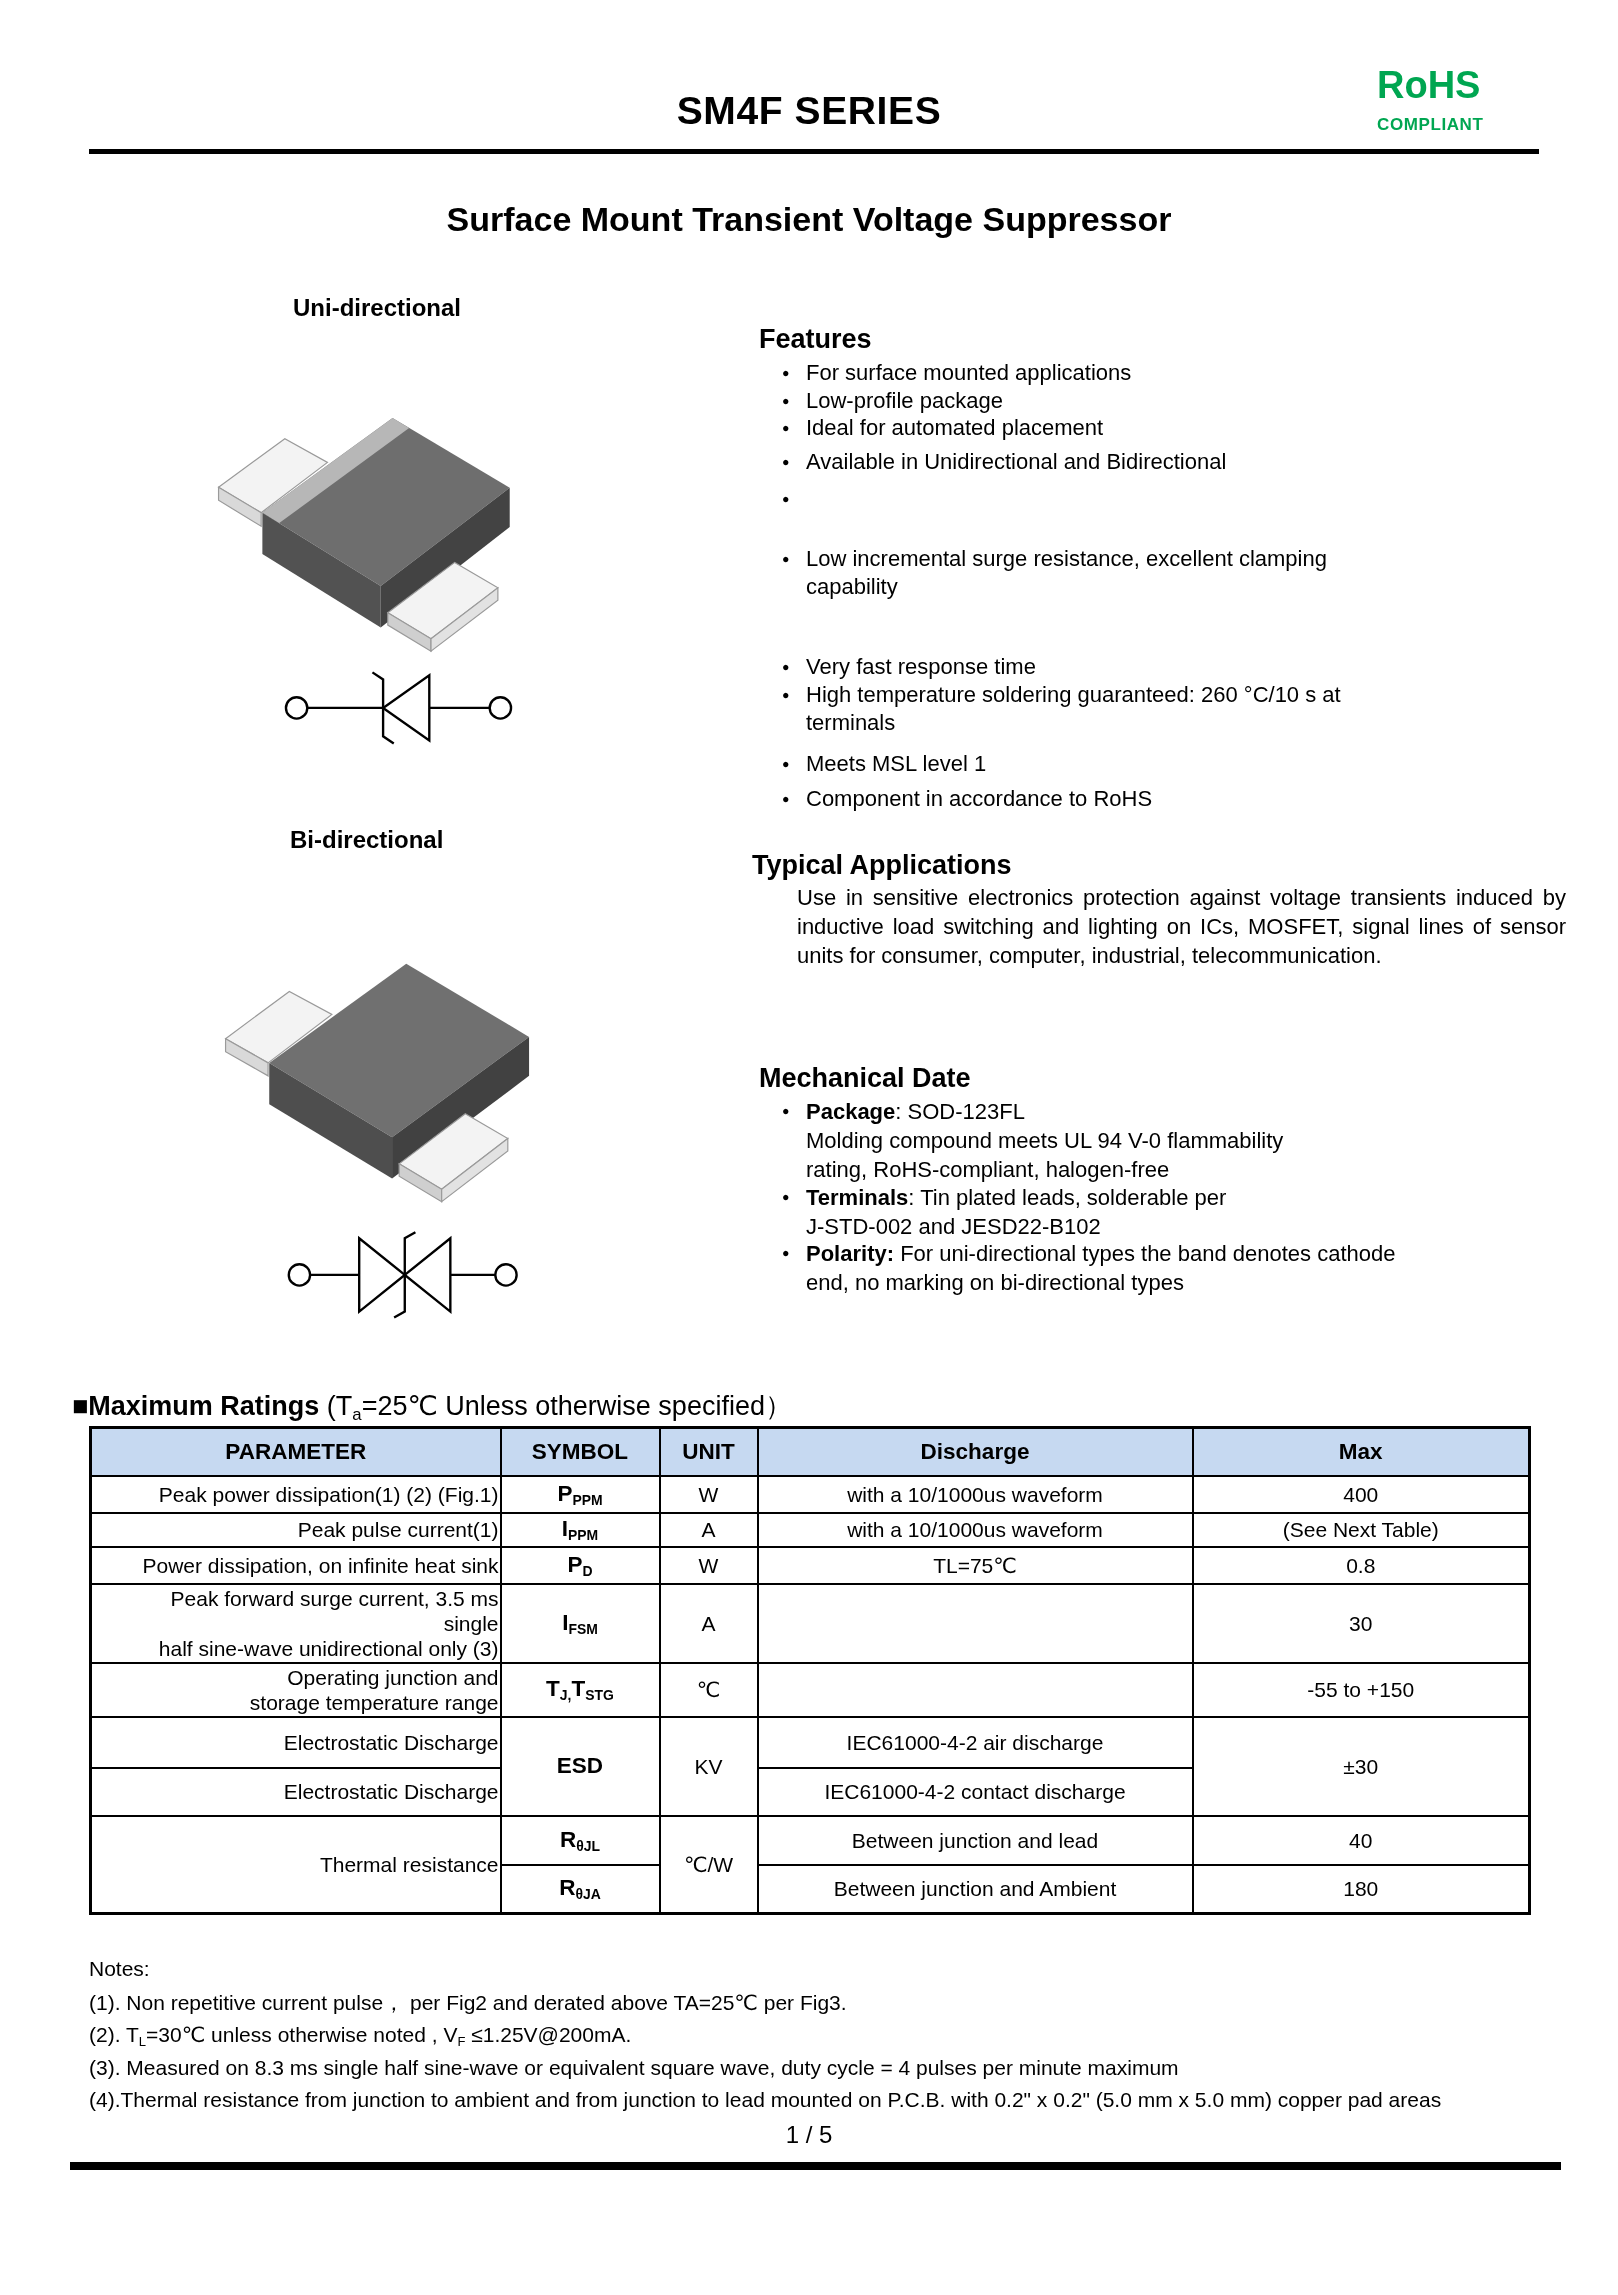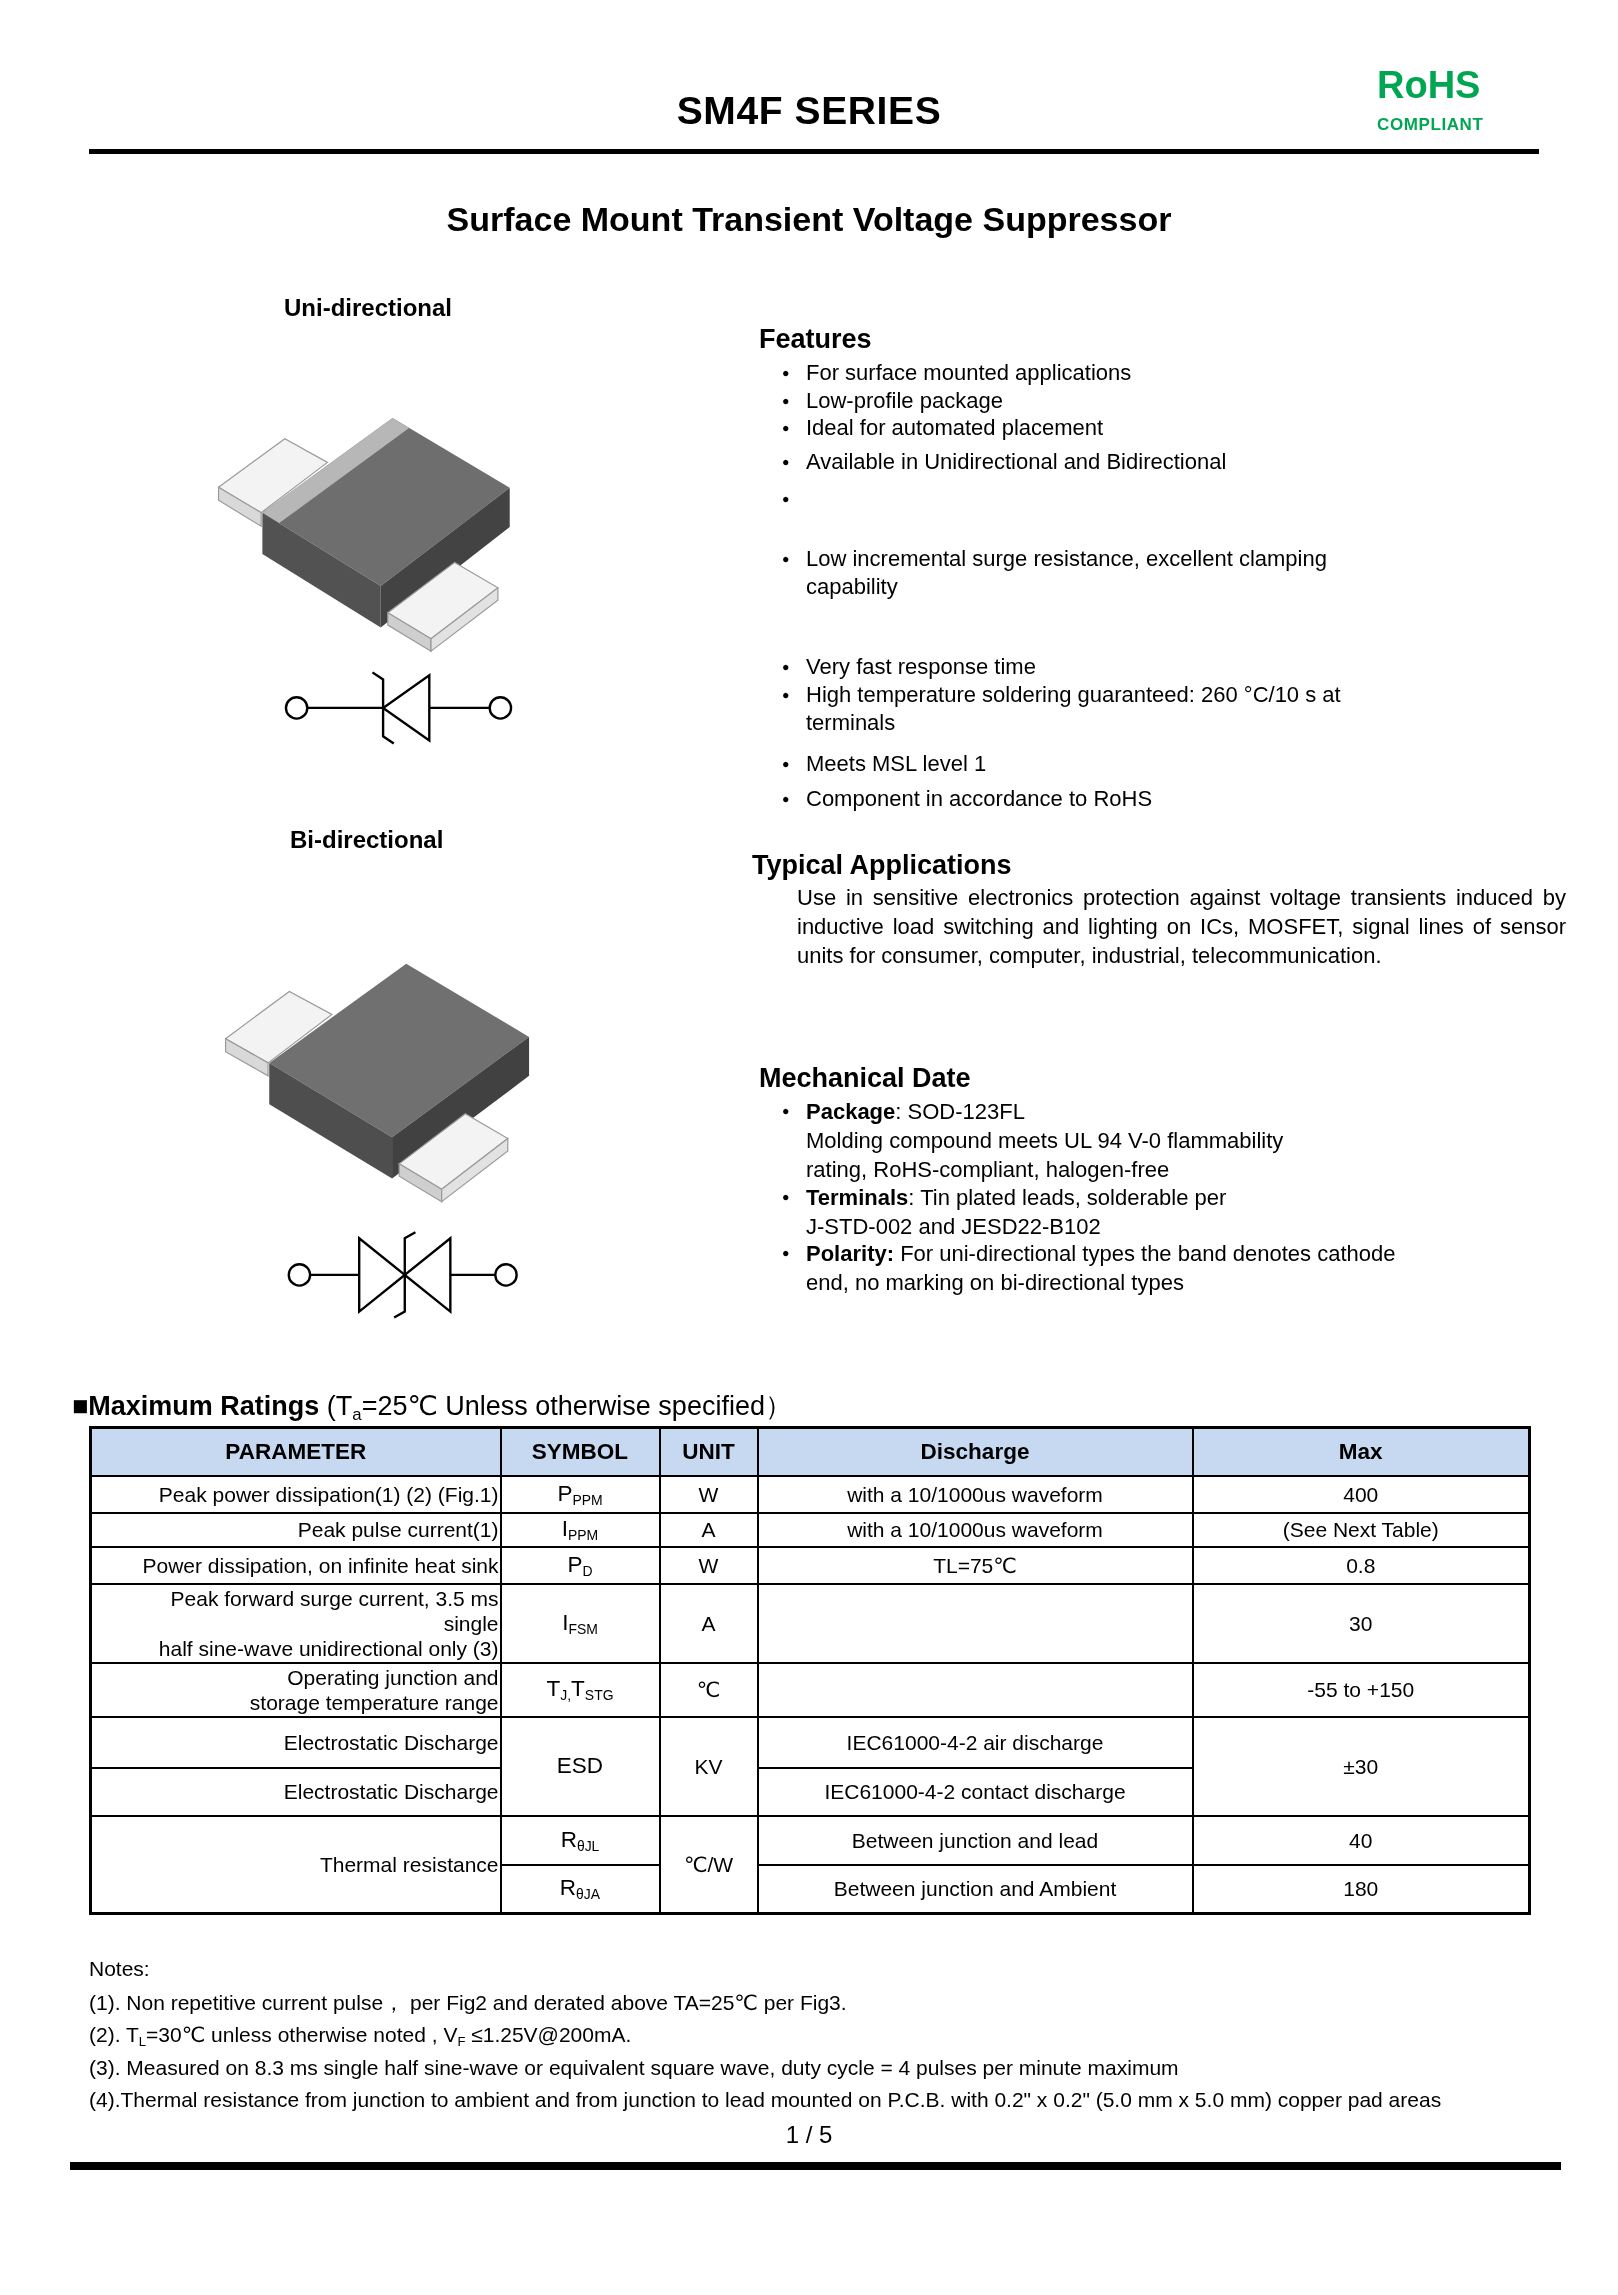--- a/index.html
+++ b/index.html
@@ -28,39 +28,39 @@
   .apps-body{font-size:22px;line-height:29px;text-align:justify;width:769px;}
   
   .ratings-heading{font-size:27px;}
   .ratings-heading .b{font-size:27px;}
   
   table.ratings{border-collapse:collapse;table-layout:fixed;width:1439px;border:3px solid #000;}
   table.ratings td,table.ratings th{border:2.4px solid #000;overflow:hidden;}
   th.hdr{background:#C6D9F1;font-size:22.5px;font-weight:bold;text-align:center;}
   td.param{font-size:21px;text-align:right;padding-left:8.3px;line-height:25px;}
   td.ctr{font-size:21px;text-align:center;line-height:25px;}
-  td.sym{font-size:22.5px;text-align:center;}
+  td.sym{font-size:22.5px;text-align:center;font-weight:bold;}
   
   .note-line{font-size:21px;line-height:26px;}
   .page-num{left:0;top:2121px;width:1618px;text-align:center;font-size:24px;}
   .footer-bar{left:70px;top:2162px;width:1491px;height:7.7px;background:#000;}
   svg{display:block;}
 </style>
 </head>
 <body>
 
 <div class="abs series-title">SM4F SERIES</div>
 <div class="abs rohs-box">
   <div class="rohs-main">RoHS</div>
   <div class="rohs-sub">COMPLIANT</div>
 </div>
 <div class="abs top-rule"></div>
 <div class="abs doc-title">Surface Mount Transient Voltage Suppressor</div>
 
-<div class="abs pkg-label" style="left:284px;top:294px;">Uni-directional</div>
+<div class="abs pkg-label" style="left:293px;top:294px;">Uni-directional</div>
 
 <svg class="abs" style="left:215px;top:354px;" width="303" height="299" viewBox="0 0 512 505">
   <polygon points="6,225 118,143 190,183 78,268" fill="#f3f3f3" stroke="#9a9a9a" stroke-width="2"></polygon>
   <polygon points="6,225 6,247 78,291 78,268" fill="#d9d9d9" stroke="#9a9a9a" stroke-width="2"></polygon>
   <polygon points="80,268 300,108 498,226 280,392" fill="#6e6e6e"></polygon>
   <polygon points="80,268 300,108 328,125 108,286" fill="#b7b7b7"></polygon>
   <polygon points="80,268 280,392 280,462 80,338" fill="#525252"></polygon>
   <polygon points="280,392 498,226 498,292 280,462" fill="#434343"></polygon>
   <polygon points="292,437 405,352 478,395 365,481" fill="#f3f3f3" stroke="#9a9a9a" stroke-width="2"></polygon>
   <polygon points="292,437 292,458 365,502 365,481" fill="#cfcfcf" stroke="#9a9a9a" stroke-width="2"></polygon>

